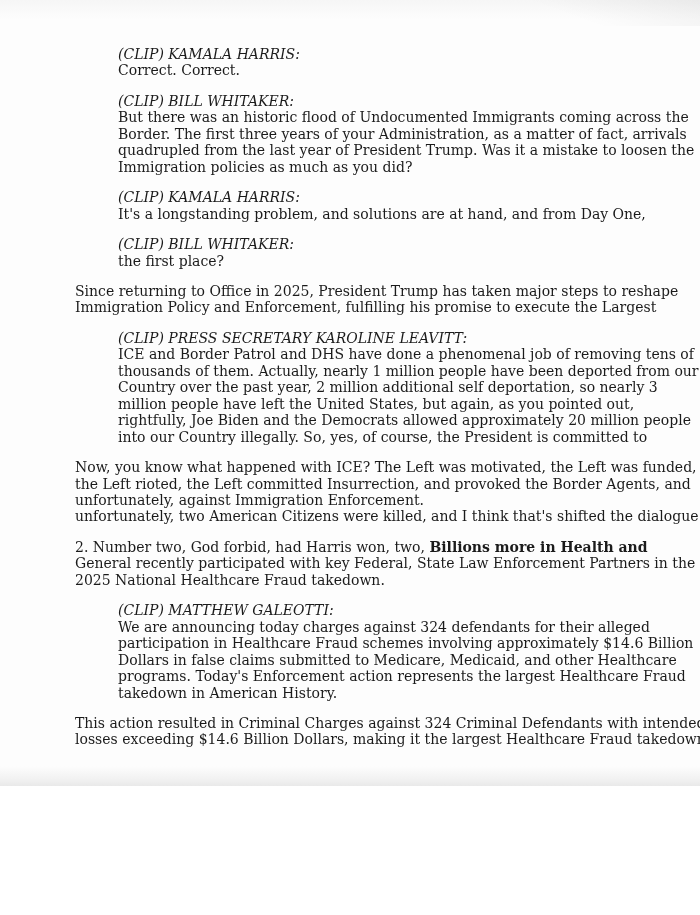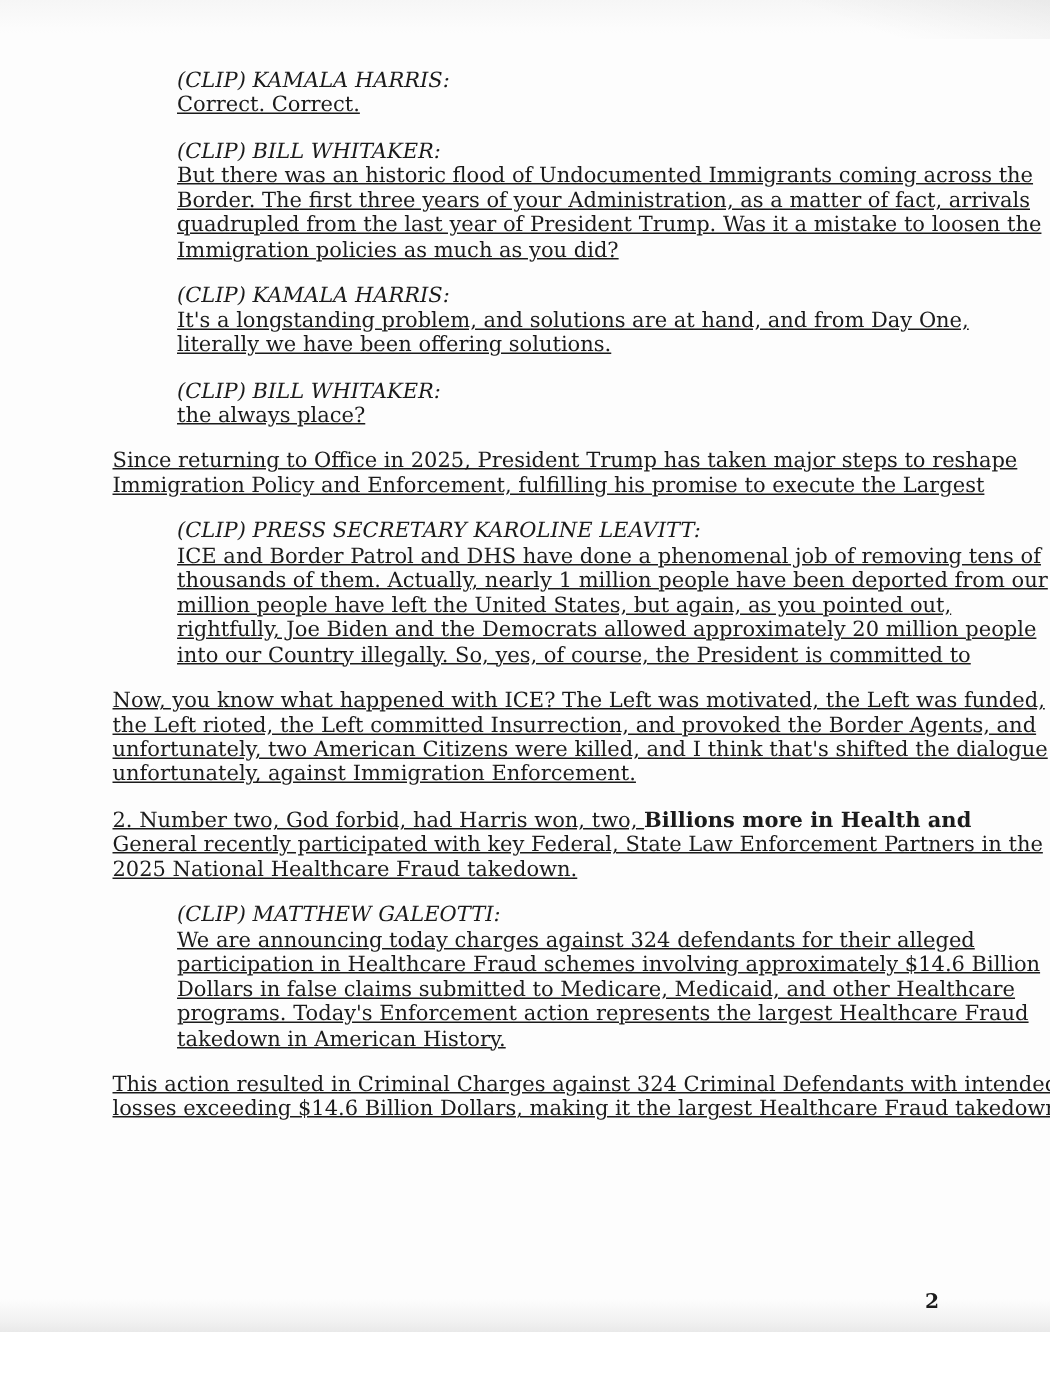--- a/index.html
+++ b/index.html
@@ -4,21 +4,21 @@
 <style>
   * { margin: 0; padding: 0; box-sizing: border-box; }
   html, body {
     width: 700px;
     background: #ffffff;
     font-family: "DejaVu Serif", "Liberation Serif", serif;
   }
   .page {
     position: relative;
     width: 700px;
-    height: 888px;
+    height: 786px;
     overflow: hidden;
     color: #1b1b1b;
     background:
       linear-gradient(180deg, #f6f6f6 0%, #fdfdfd 2.5%, #fdfdfd 97.5%, #f1f1f1 99.2%, #e9e9e9 100%);
   }
   .corner-shade {
     position: absolute;
     top: 0; right: 0;
     width: 220px; height: 26px;
     background: linear-gradient(200deg, rgba(0,0,0,0.05), rgba(0,0,0,0) 60%);
@@ -36,21 +36,21 @@
   .block.clip {
     margin-left: 43px;
   }
   .line {
     font-size: 14px;
     line-height: 16.45px;
     white-space: nowrap;
   }
   .it { font-style: italic; }
   .bd { font-weight: bold; margin-top: 32px; }
-  .rg { font-style: normal; font-weight: normal; text-decoration: underline; }
+  .rg { font-style: normal; font-weight: normal; }
   .page-number {
     position: absolute;
     top: 860px;
     right: 74px;
     font-size: 13.5px;
     font-weight: bold;
     color: #1b1b1b;
   }
 </style>
 </head>
@@ -66,43 +66,43 @@
       <div class="block clip">
         <div class="line"><span class="it">(CLIP) BILL WHITAKER:</span></div>
         <div class="line"><span class="rg">But there was an historic flood of Undocumented Immigrants coming across the</span></div>
         <div class="line"><span class="rg">Border. The first three years of your Administration, as a matter of fact, arrivals</span></div>
         <div class="line"><span class="rg">quadrupled from the last year of President Trump. Was it a mistake to loosen the</span></div>
         <div class="line"><span class="rg">Immigration policies as much as you did?</span></div>
       </div>
       <div class="block clip">
         <div class="line"><span class="it">(CLIP) KAMALA HARRIS:</span></div>
         <div class="line"><span class="rg">It's a longstanding problem, and solutions are at hand, and from Day One,</span></div>
-        <div class="line"><span class="rg">literally we have been offering solutions.</span></div>
       </div>
       <div class="block clip">
         <div class="line"><span class="it">(CLIP) BILL WHITAKER:</span></div>
-        <div class="line"><span class="rg">the always place?</span></div>
+        <div class="line"><span class="rg">the first place?</span></div>
       </div>
       <div class="block para">
         <div class="line"><span class="rg">Since returning to Office in 2025, President Trump has taken major steps to reshape</span></div>
         <div class="line"><span class="rg">Immigration Policy and Enforcement, fulfilling his promise to execute the Largest</span></div>
       </div>
       <div class="block clip">
         <div class="line"><span class="it">(CLIP) PRESS SECRETARY KAROLINE LEAVITT:</span></div>
         <div class="line"><span class="rg">ICE and Border Patrol and DHS have done a phenomenal job of removing tens of</span></div>
         <div class="line"><span class="rg">thousands of them. Actually, nearly 1 million people have been deported from our</span></div>
+        <div class="line"><span class="rg">Country over the past year, 2 million additional self deportation, so nearly 3</span></div>
         <div class="line"><span class="rg">million people have left the United States, but again, as you pointed out,</span></div>
         <div class="line"><span class="rg">rightfully, Joe Biden and the Democrats allowed approximately 20 million people</span></div>
         <div class="line"><span class="rg">into our Country illegally. So, yes, of course, the President is committed to</span></div>
       </div>
       <div class="block para">
         <div class="line"><span class="rg">Now, you know what happened with ICE? The Left was motivated, the Left was funded,</span></div>
         <div class="line"><span class="rg">the Left rioted, the Left committed Insurrection, and provoked the Border Agents, and</span></div>
+        <div class="line"><span class="rg">unfortunately, against Immigration Enforcement.</span></div>
         <div class="line"><span class="rg">unfortunately, two American Citizens were killed, and I think that's shifted the dialogue</span></div>
-        <div class="line"><span class="rg">unfortunately, against Immigration Enforcement.</span></div>
       </div>
       <div class="block para">
         <div class="line"><span class="rg">2. Number two, God forbid, had Harris won, two, </span><span class="bd">Billions more in Health and</span></div>
         <div class="line"><span class="rg">General recently participated with key Federal, State Law Enforcement Partners in the</span></div>
         <div class="line"><span class="rg">2025 National Healthcare Fraud takedown.</span></div>
       </div>
       <div class="block clip">
         <div class="line"><span class="it">(CLIP) MATTHEW GALEOTTI:</span></div>
         <div class="line"><span class="rg">We are announcing today charges against 324 defendants for their alleged</span></div>
         <div class="line"><span class="rg">participation in Healthcare Fraud schemes involving approximately $14.6 Billion</span></div>

